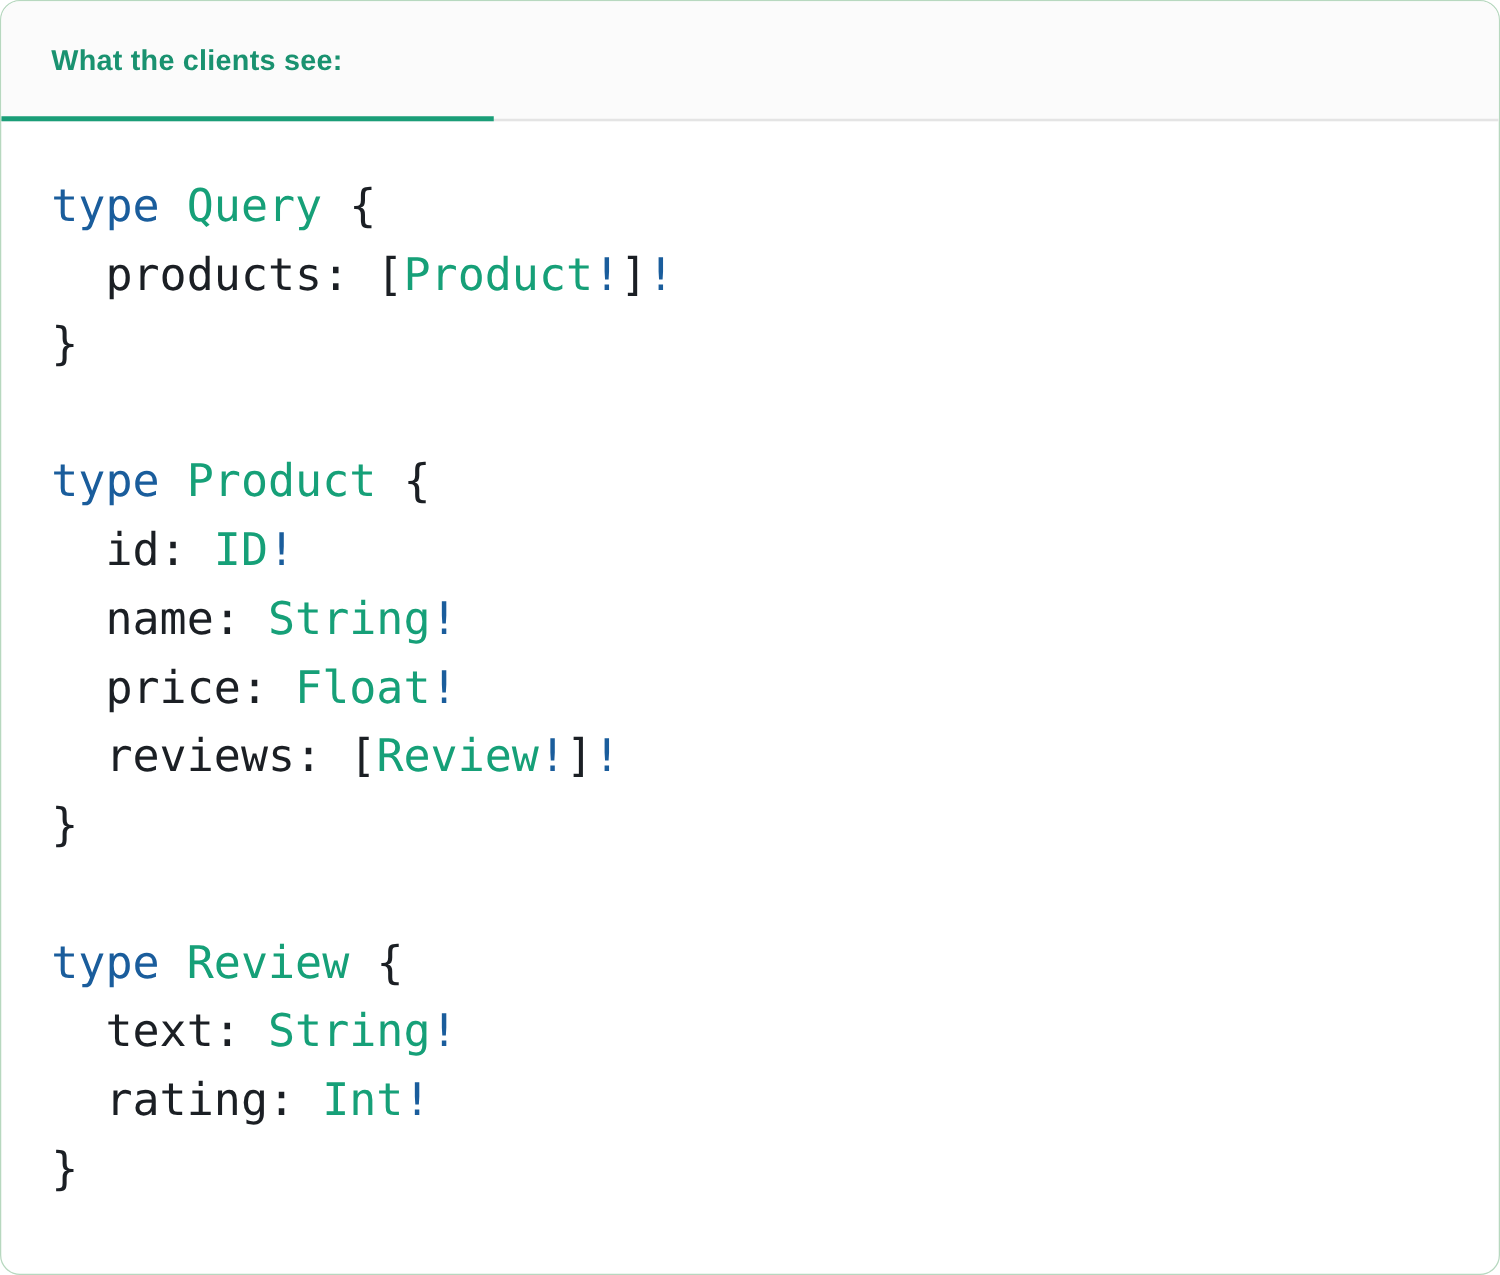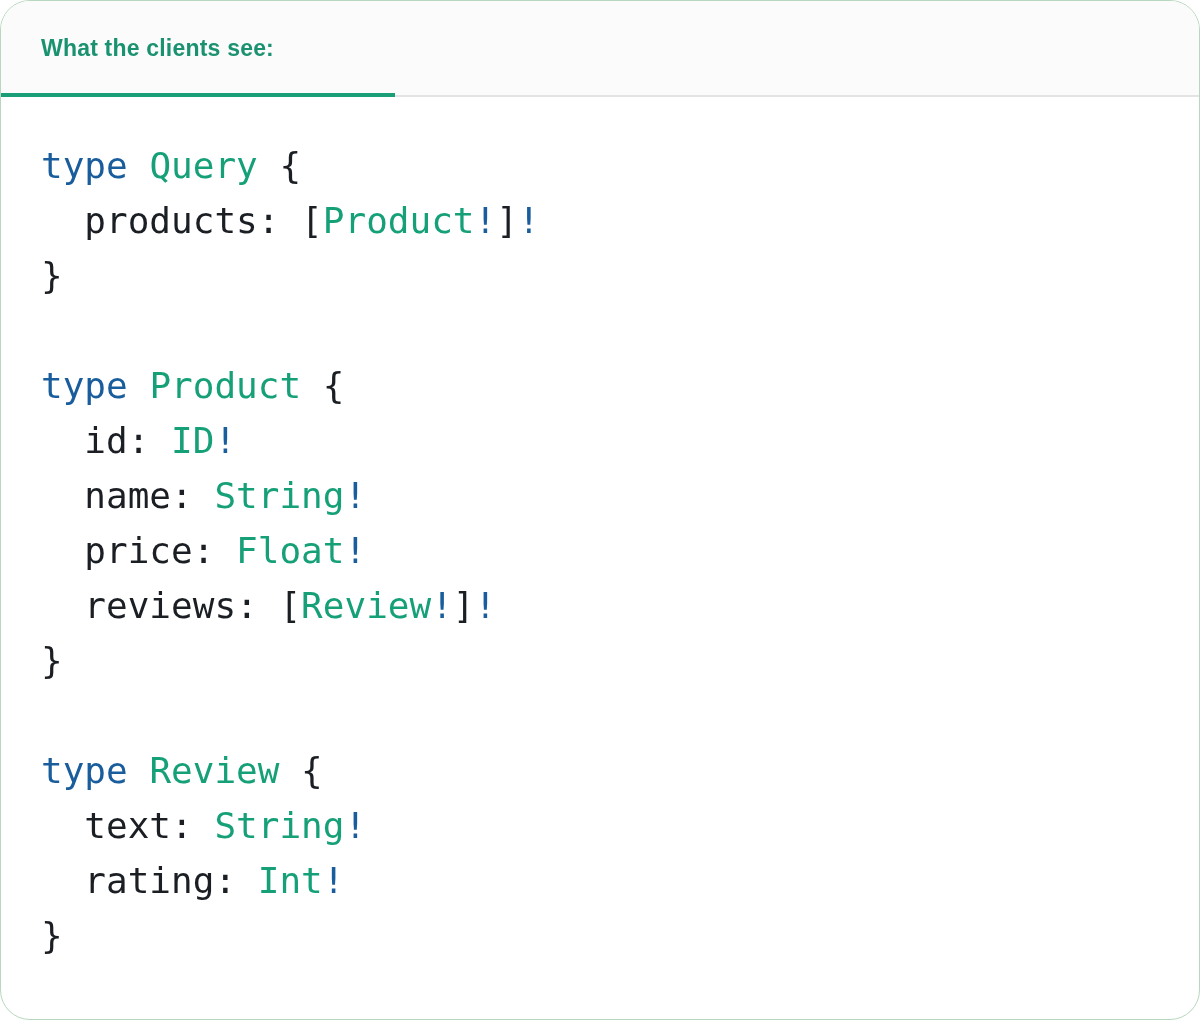--- a/index.html
+++ b/index.html
@@ -6,21 +6,21 @@
   html, body {
     width: 1200px; height: 1020px;
     background: #ffffff;
     font-family: "Liberation Sans", sans-serif;
   }
   .card {
     position: absolute;
     inset: 0;
     width: 1200px; height: 1020px;
     border: 1px solid var(--border-green, #b7d8bf);
-    border-radius: 30px;
+    border-radius: 16px;
     background: #ffffff;
     overflow: hidden;
   }
   .tabbar {
     position: relative;
     height: 96px;
     background: var(--header-bg, #fbfbfb);
     border-bottom: 2px solid var(--divider, #e4e4e4);
   }
   .tab {

